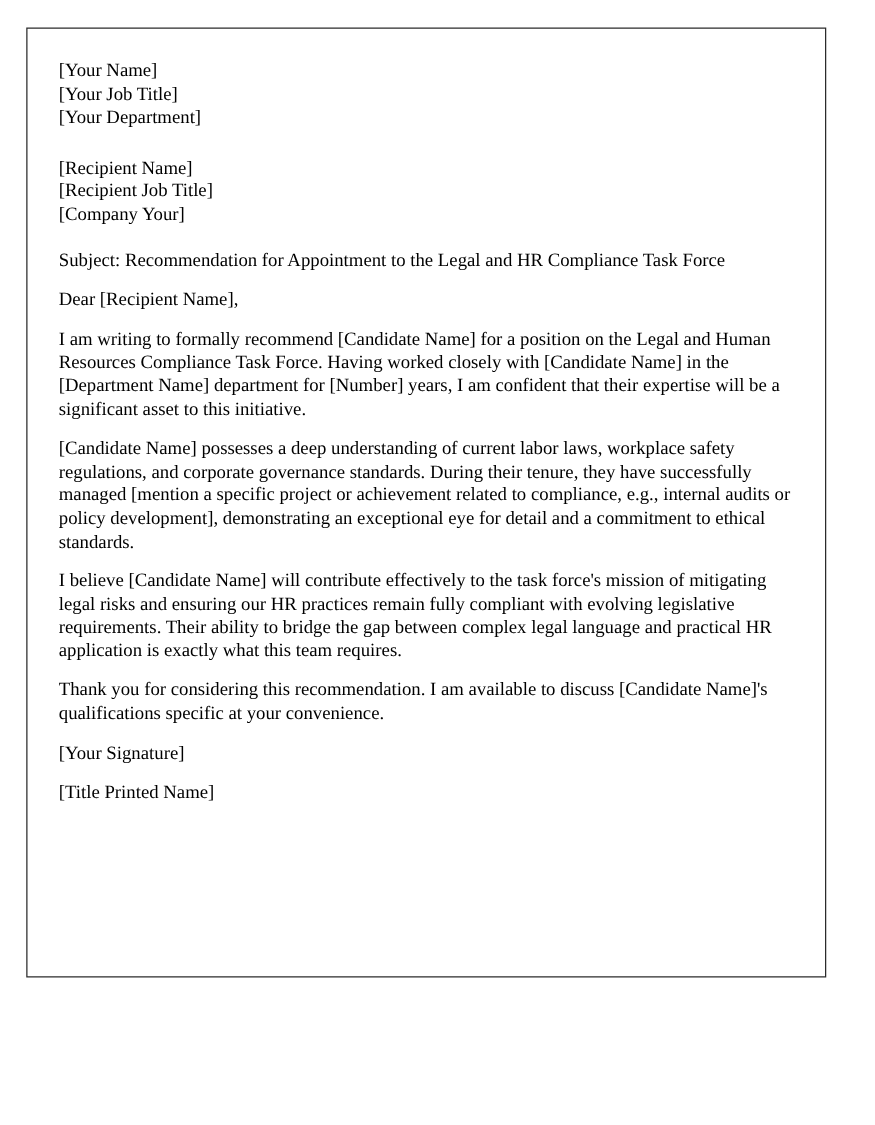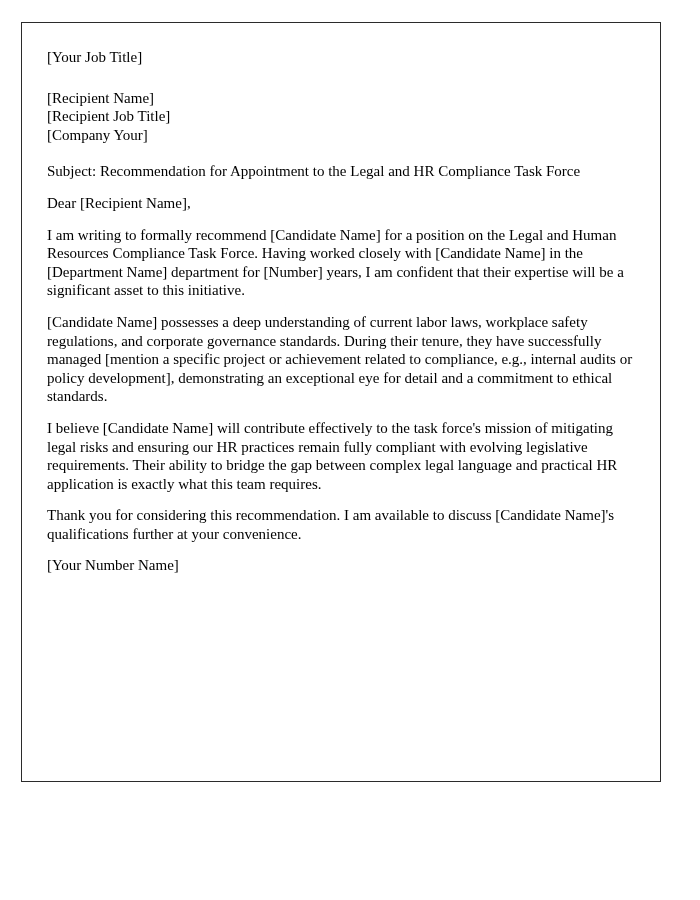--- a/index.html
+++ b/index.html
@@ -77,34 +77,37 @@
     margin-bottom: 13px;
   }
 </style>
 </head>
 <body>
 
 <div class="page-frame">
   <div class="letter-body">
 
     <div class="sender-block">
+      <span class="addr-line">[Your Name]</span>
       <span class="addr-line">[Your Job Title]</span>
+      <span class="addr-line">[Your Department]</span>
     </div>
 
     <div class="recipient-block">
       <span class="addr-line">[Recipient Name]</span>
       <span class="addr-line">[Recipient Job Title]</span>
       <span class="addr-line">[Company Your]</span>
     </div>
 
     <p class="subject-line">Subject: Recommendation for Appointment to the Legal and HR Compliance Task Force</p>
 
     <p class="block salutation">Dear [Recipient Name],</p>
 
     <p class="block paragraph">I am writing to formally recommend [Candidate Name] for a position on the Legal and Human Resources Compliance Task Force. Having worked closely with [Candidate Name] in the [Department Name] department for [Number] years, I am confident that their expertise will be a significant asset to this initiative.</p>
     <p class="block paragraph">[Candidate Name] possesses a deep understanding of current labor laws, workplace safety regulations, and corporate governance standards. During their tenure, they have successfully managed [mention a specific project or achievement related to compliance, e.g., internal audits or policy development], demonstrating an exceptional eye for detail and a commitment to ethical standards.</p>
     <p class="block paragraph">I believe [Candidate Name] will contribute effectively to the task force's mission of mitigating legal risks and ensuring our HR practices remain fully compliant with evolving legislative requirements. Their ability to bridge the gap between complex legal language and practical HR application is exactly what this team requires.</p>
-    <p class="block paragraph">Thank you for considering this recommendation. I am available to discuss [Candidate Name]'s qualifications further at your convenience.</p>
+    <p class="block paragraph">Thank you for considering this recommendation. I am available to discuss [Candidate Name]'s qualifications specific at your convenience.</p>
 
-    <p class="block closing-line">[Your Number Name]</p>
+    <p class="block closing-line">[Your Signature]</p>
+    <p class="block closing-line">[Title Printed Name]</p>
 
   </div>
 </div>
 
 </body></html>

